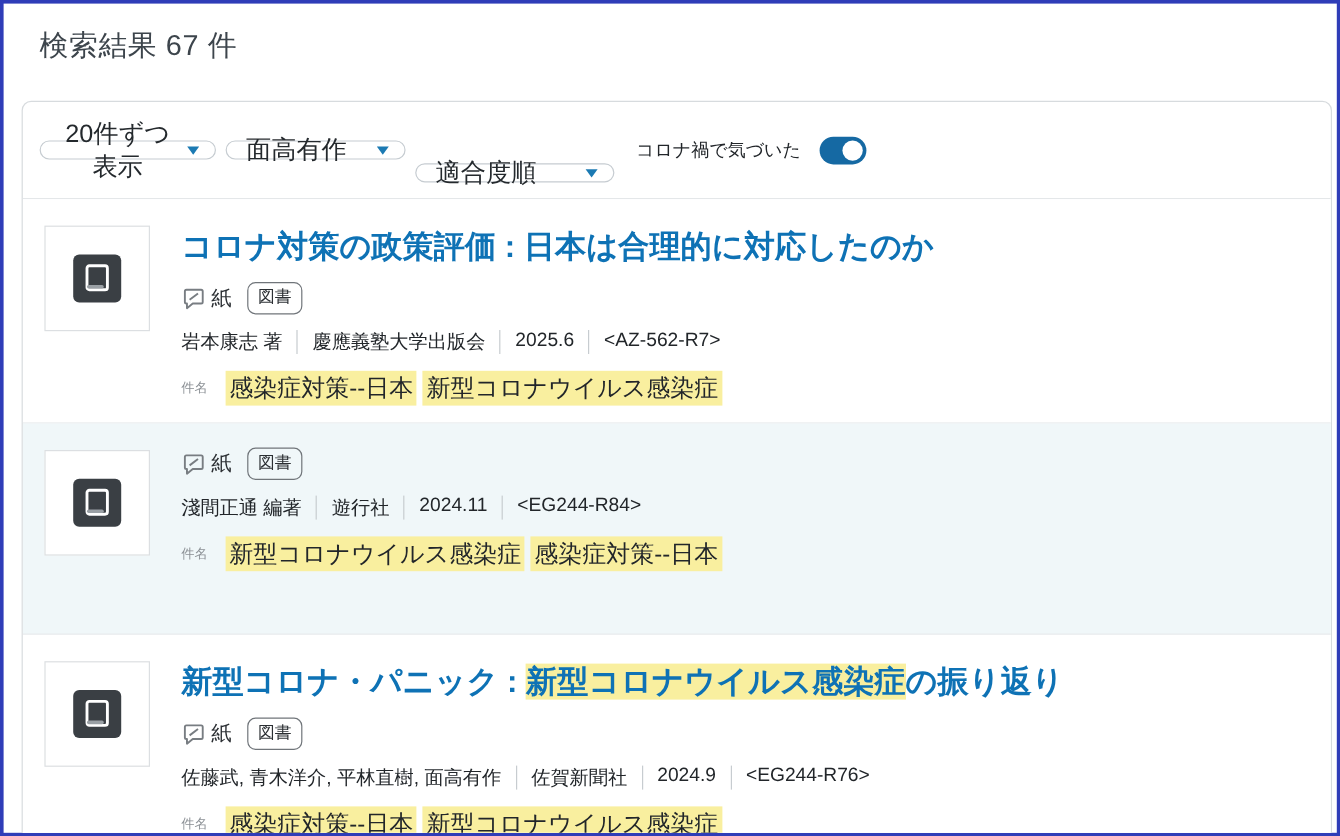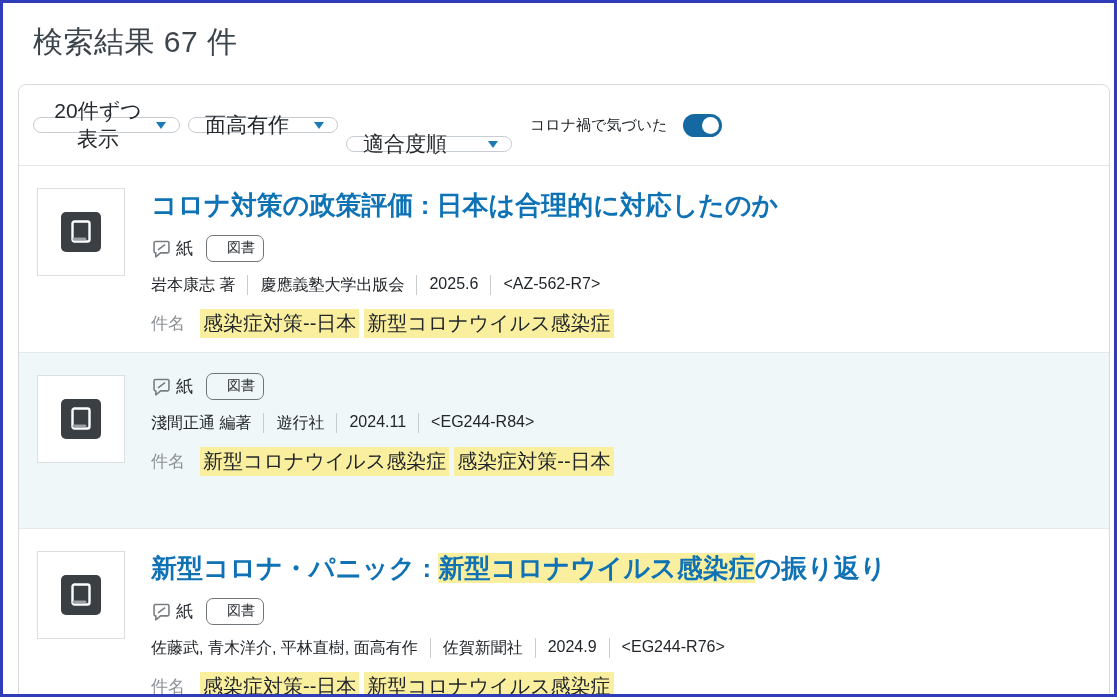--- a/index.html
+++ b/index.html
@@ -11,21 +11,21 @@
   }
   .frame {
     width: 1117px; height: 697px;
     border: 3px solid #2f3db8;
     background: #fff;
     position: relative;
     overflow: hidden;
   }
   .page-title {
     margin: 19px 0 0 30px;
-    font-size: 30px;
+    font-size: 24px;
     font-weight: 500;
     color: #3d454c;
     letter-spacing: 0.5px;
   }
   .card {
     position: absolute;
     left: 15px; top: 81px;
     width: 1092px; height: 615px;
     border: 1px solid #d7dbde;
     border-radius: 8px 8px 0 0;
@@ -115,36 +115,36 @@
     overflow: hidden;
     cursor: pointer;
   }
   .hl { background: #f9ef9f; }
   .hl:empty { display: none; }
   .badges { display: flex; align-items: center; gap: 13px; margin-bottom: 13px; }
   .format { display: flex; align-items: center; gap: 4px; font-size: 17px; color: #2b2f33; }
   .type-badge {
     border: 1.5px solid #70757a;
     border-radius: 7px;
-    padding: 3px 8px 4px 20px;
+    padding: 3px 8px 4px 8px;
     font-size: 14px;
     font-weight: 500;
     color: #2b2f33;
     background: transparent;
   }
   .meta {
     display: flex; align-items: flex-start;
     font-size: 16px;
     color: #22262a;
     margin-bottom: 13px;
     white-space: nowrap;
   }
   .sep { width: 1px; height: 20px; background: #c7ccd0; margin: 0 12px; flex: none; }
   .subject-row { display: flex; align-items: center; }
-  .subject-label { font-size: 17px; color: #8b9095; margin-right: 15px; flex: none; }
+  .subject-label { font-size: 11px; color: #8b9095; margin-right: 15px; flex: none; }
   .subject {
     background: #f9ef9f;
     padding: 1px 3px;
     font-size: 20px;
     color: #22262a;
     cursor: pointer;
   }
   .subject + .subject { margin-left: 5px; }
   .row-sliver { height: 40px; background: #f0f7f9; }
 </style>

